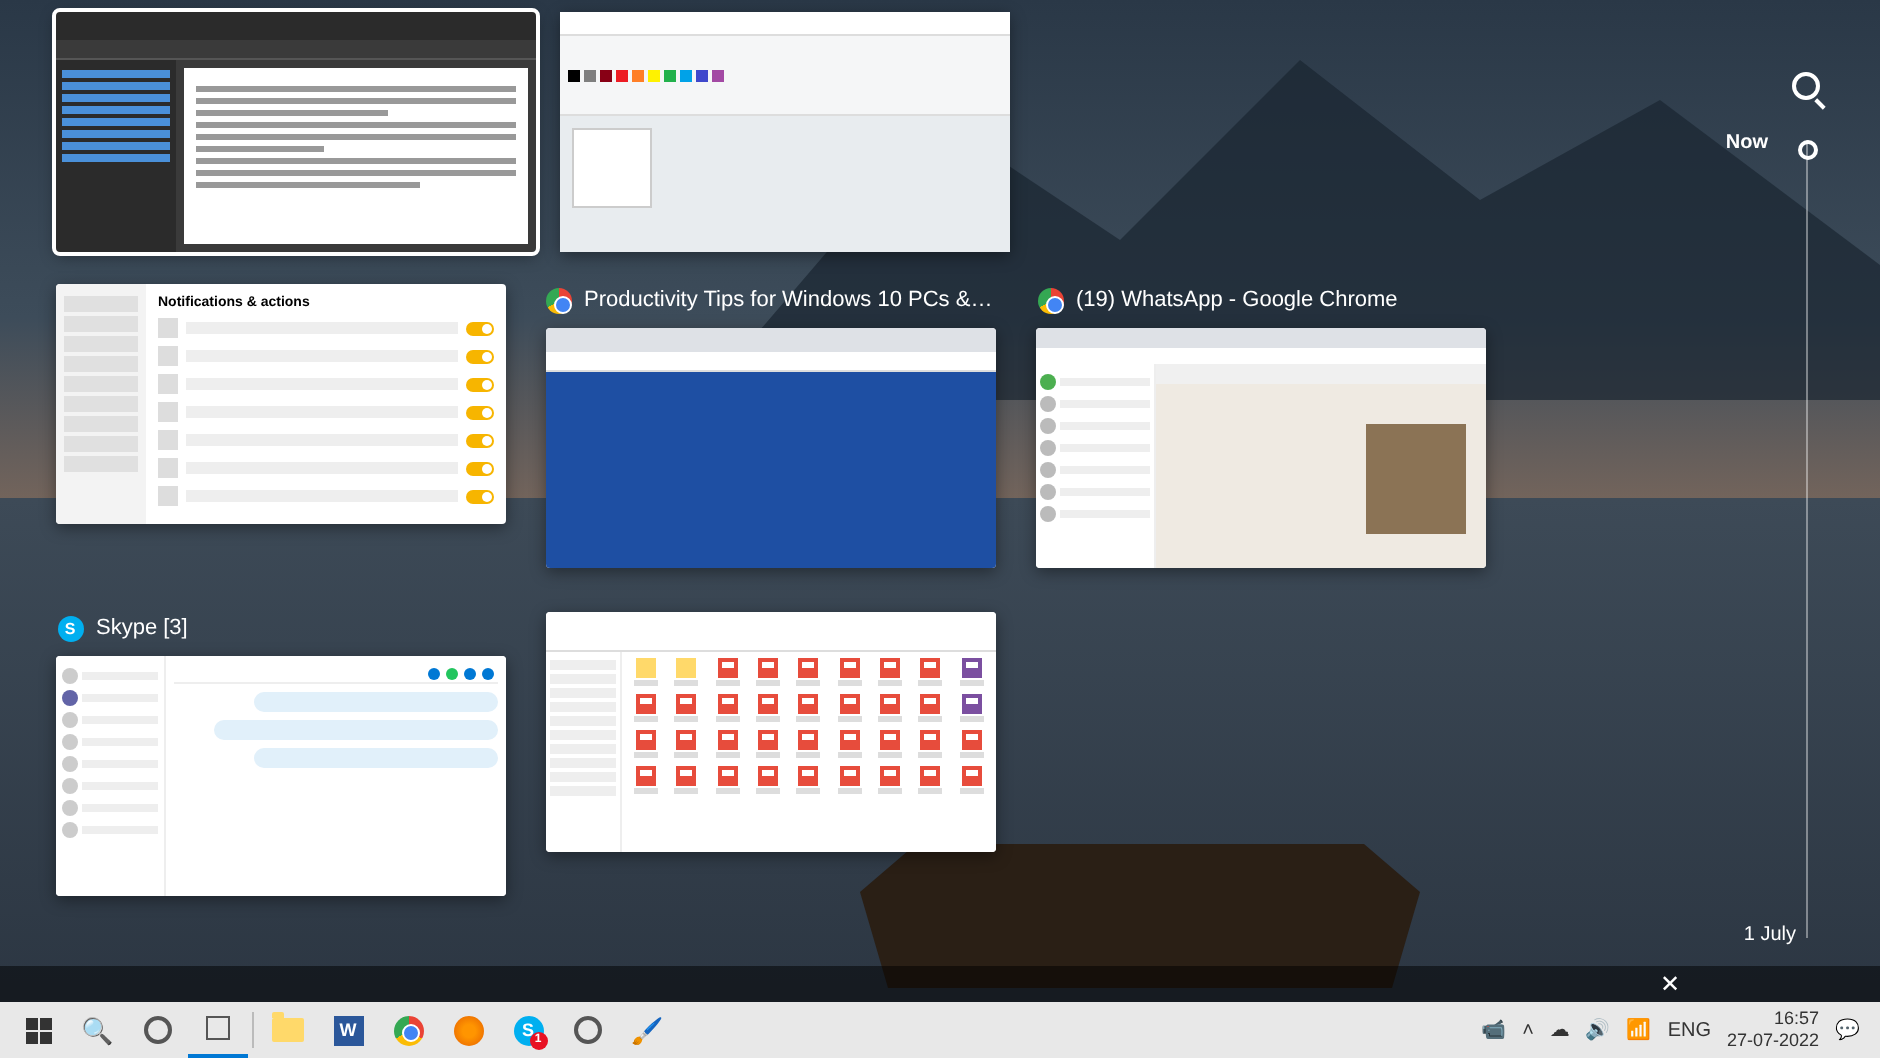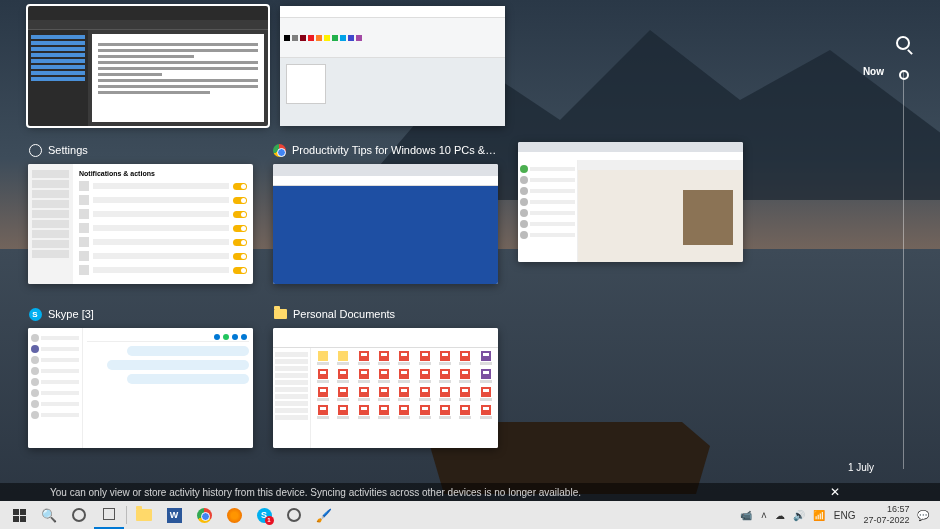--- a/index.html
+++ b/index.html
@@ -95,21 +95,21 @@
 .explorer-thumb .file.rar .ic{background:#7b4fa0}
 .explorer-thumb .file .lbl{height:3px;width:12px;background:#ddd;margin-top:1px}
 
 
 .timeline{position:absolute;right:30px;top:36px;bottom:60px;width:50px;z-index:5;color:#fff;font-size:10px;display:flex;flex-direction:column;align-items:flex-end}
 .timeline .search{width:14px;height:14px;border:2px solid #fff;border-radius:50%;position:relative;margin-bottom:20px}
 .timeline .search::after{content:"";position:absolute;bottom:-5px;right:-5px;width:6px;height:2px;background:#fff;transform:rotate(45deg)}
 .timeline .line{width:1px;background:rgba(255,255,255,.4);flex:1;margin-right:6px;position:relative}
 .timeline .dot{width:10px;height:10px;border:2px solid #fff;border-radius:50%;background:transparent;position:absolute;right:-5px}
 .timeline .now-label{position:absolute;right:20px;top:-4px;font-weight:600}
-.timeline .date-label{position:absolute;right:30px;bottom:-4px;white-space:nowrap}
+.timeline .date-label{position:absolute;right:6px;bottom:-4px;white-space:nowrap}
 
 
 .notice{position:absolute;bottom:28px;left:0;right:0;height:18px;background:rgba(0,0,0,.5);z-index:4;display:flex;align-items:center;padding:0 50px;color:rgba(255,255,255,.8);font-size:10px}
 .notice .x{position:absolute;right:100px;font-size:12px;cursor:pointer;color:#fff}
 
 
 .taskbar{position:absolute;bottom:0;left:0;right:0;height:28px;background:#e8e8e8;z-index:10;display:flex;align-items:center;padding:0 4px}
 .taskbar .btn{width:30px;height:28px;display:flex;align-items:center;justify-content:center;font-size:13px;cursor:pointer}
 .taskbar .sep{width:1px;height:18px;background:#bbb;margin:0 2px}
 .taskbar .btn.active{border-bottom:2px solid #0078d4}
@@ -186,26 +186,20 @@
     <div class="canvas">
         <div></div>
       </div>
   </div>
 </div>
 
 <div class="cards">
   <div class="row">
 
     <div class="card">
-      <div class="card-header">
-        <span class="icon">
-            <span class="gear-ic-w"></span>
-          </span>
-        <span>Settings</span>
-      </div>
       <div class="card-thumb settings-thumb">
         <div class="sb">
             <div></div>
             <div></div>
             <div></div>
             <div></div>
             <div></div>
             <div></div>
             <div></div>
             <div></div>
@@ -260,20 +254,26 @@
         <span style="overflow:hidden;text-overflow:ellipsis;white-space:nowrap">Productivity Tips for Windows 10 PCs &amp;bull;...</span>
       </div>
       <div class="card-thumb chrome-blue">
         <div class="tabs"></div>
           <div class="addr"></div>
           <div class="page"></div>
       </div>
     </div>
 
     <div class="card">
+      <div class="card-header">
+        <span class="icon">
+            <span class="chrome-ic" style="width:13px;height:13px"></span>
+          </span>
+        <span>(19) WhatsApp - Google Chrome</span>
+      </div>
       <div class="card-thumb wa-thumb">
         <div class="tabs"></div>
           <div class="addr"></div>
         <div class="body">
           <div class="chats">
             <div class="chat">
                 <div class="av" style="background:#4caf50"></div>
                 <div class="nm"></div>
               </div>
             <div class="chat">
@@ -362,26 +362,20 @@
               <div></div>
             </div>
           <div class="bubble"></div>
           <div class="bubble" style="margin-left:20px"></div>
           <div class="bubble"></div>
         </div>
       </div>
     </div>
 
     <div class="card">
-      <div class="card-header">
-        <span class="icon">
-            <span class="folder-ic" style="width:13px;height:10px"></span>
-          </span>
-        <span>Personal Documents</span>
-      </div>
       <div class="card-thumb explorer-thumb">
         <div class="ribbon">
             <div class="tabs"></div>
           </div>
         <div class="body">
           <div class="nav">
               <div></div>
               <div></div>
               <div></div>
               <div></div>
@@ -547,21 +541,20 @@
 <div class="timeline">
   <div class="search"></div>
   <div class="line">
     <div class="dot" style="top:0"></div>
     <span class="now-label">Now</span>
     <span class="date-label">1 July</span>
   </div>
 </div>
 
 <div class="notice">
-  <span>You can only view or store activity history from this device. Syncing activities across other devices is no longer available.</span>
   <span class="x">✕</span>
 </div>
 
 <div class="taskbar">
   <div class="btn">
       <div class="win-logo">
         <div></div>
         <div></div>
         <div></div>
         <div></div>

